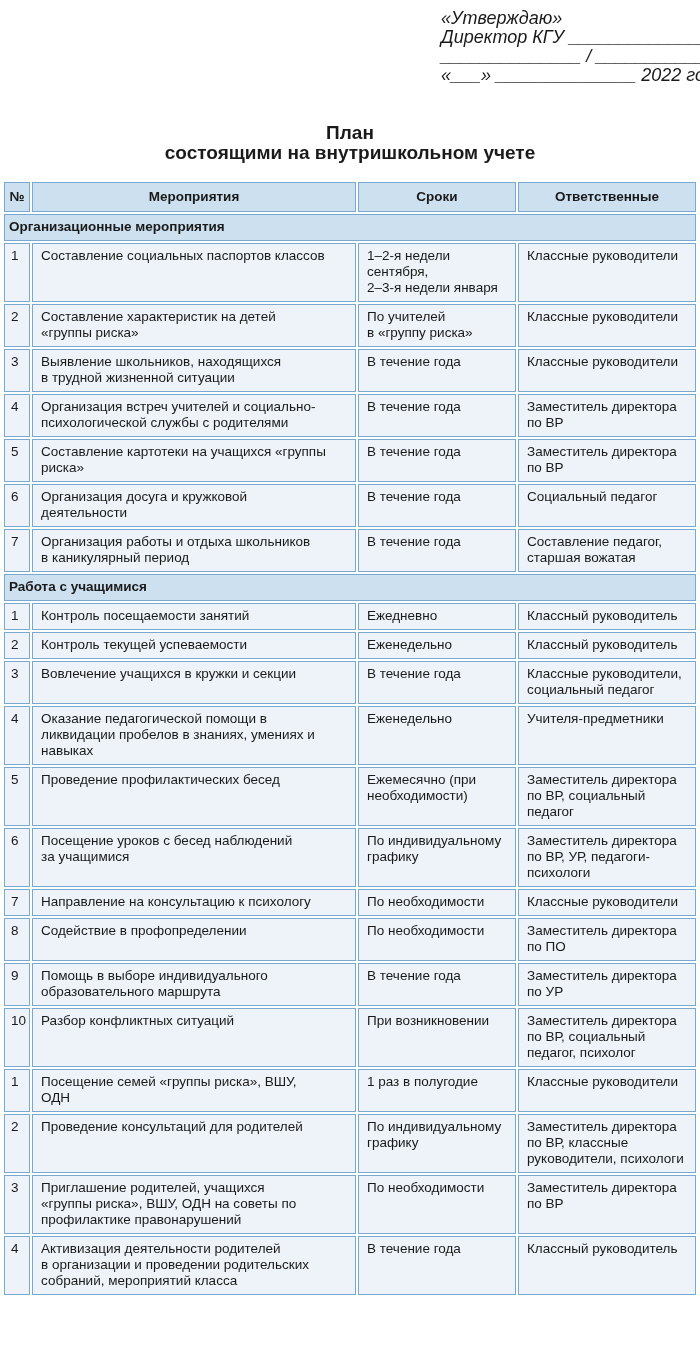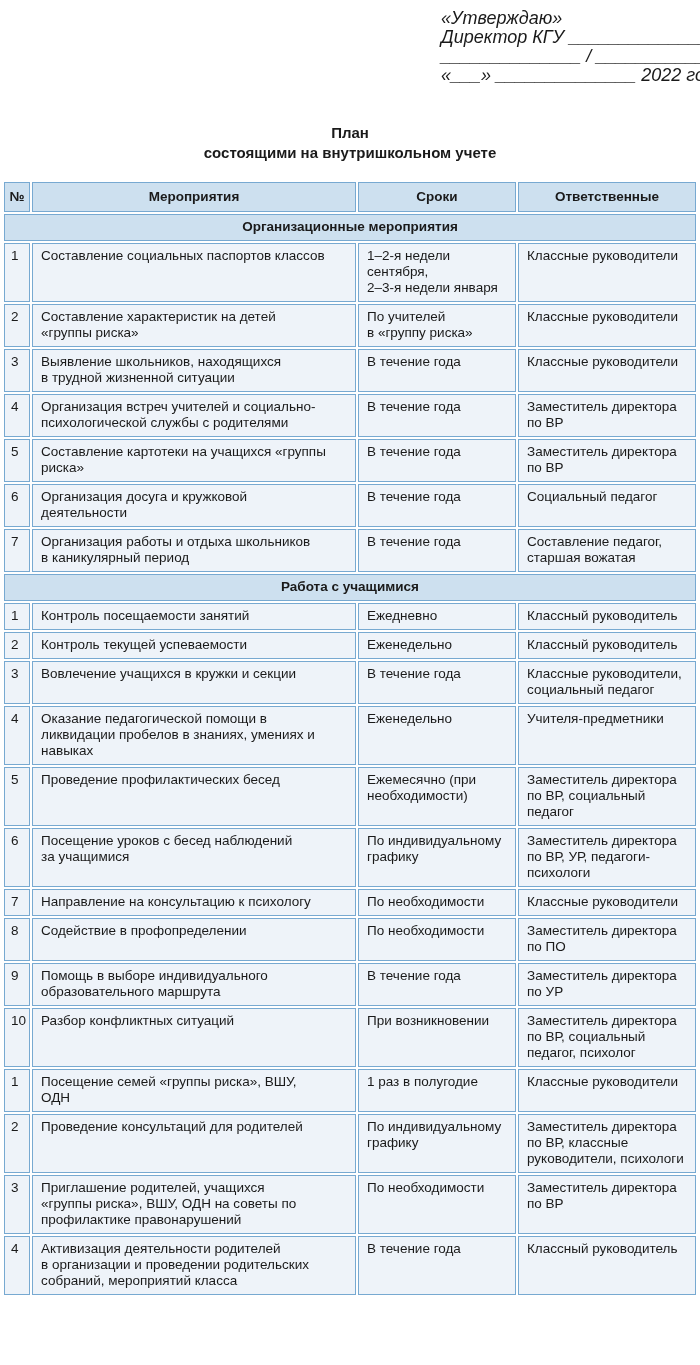--- a/index.html
+++ b/index.html
@@ -18,21 +18,21 @@
     margin: 9px 0 0 441px;
     font-style: italic;
     font-size: 18px;
     line-height: 19px;
     white-space: nowrap;
   }
   .doc-title {
     margin-top: 38px;
     text-align: center;
     font-weight: bold;
-    font-size: 15px;
+    font-size: 19px;
     line-height: 20px;
   }
   table.plan {
     margin: 17px 2px 0 2px;
     width: 696px;
     border-collapse: separate;
     border-spacing: 2px;
     table-layout: fixed;
   }
   table.plan th {
@@ -50,21 +50,20 @@
     vertical-align: top;
     font-size: 13.5px;
     line-height: 16px;
     padding: 4px 8px 5px 8px;
     white-space: pre-line;
     overflow: hidden;
   }
   table.plan td.section {
     background: #cde0ef;
     font-weight: bold;
-    text-align: center;
     padding: 4px 4px 5px 4px;
     white-space: normal;
     margin-top: 16px;
   }
   table.plan td.num {
     padding-left: 6px;
     padding-right: 2px;
   }
 </style>
 </head>

